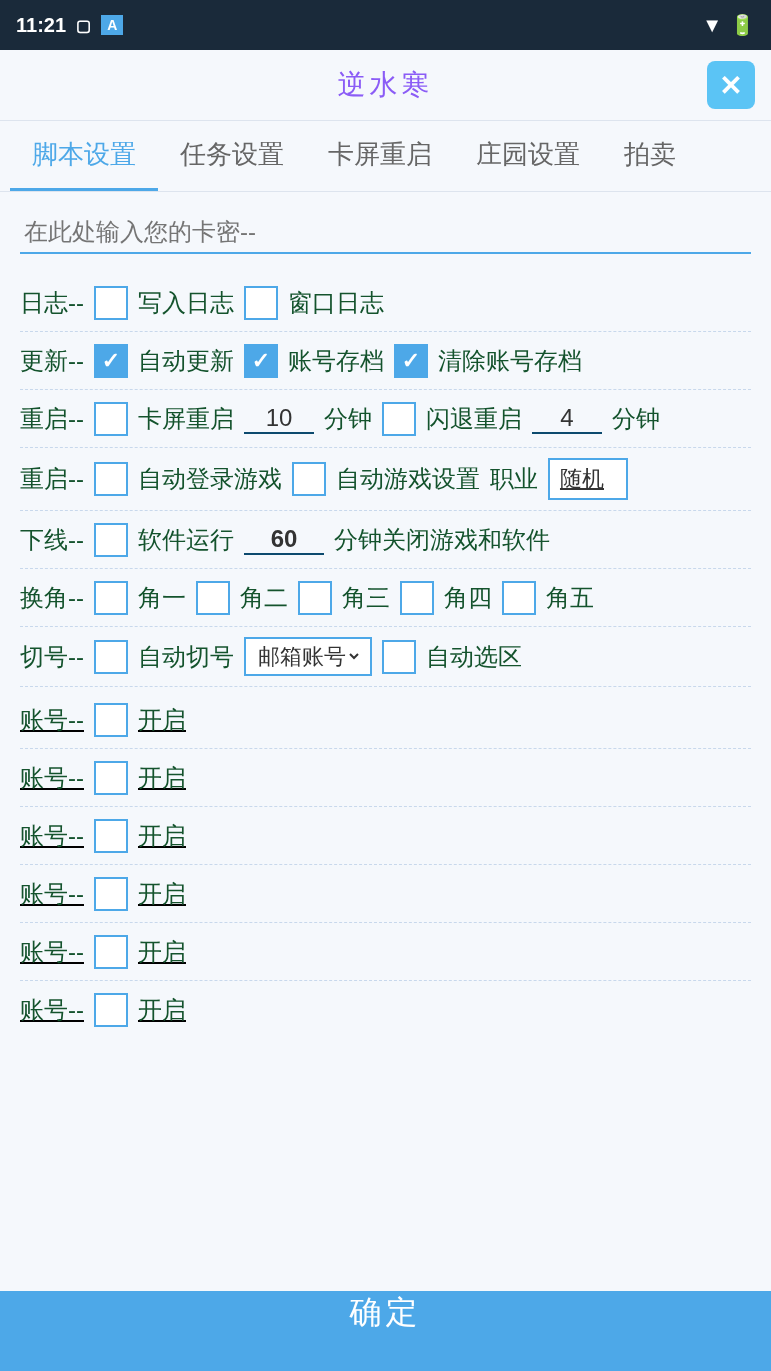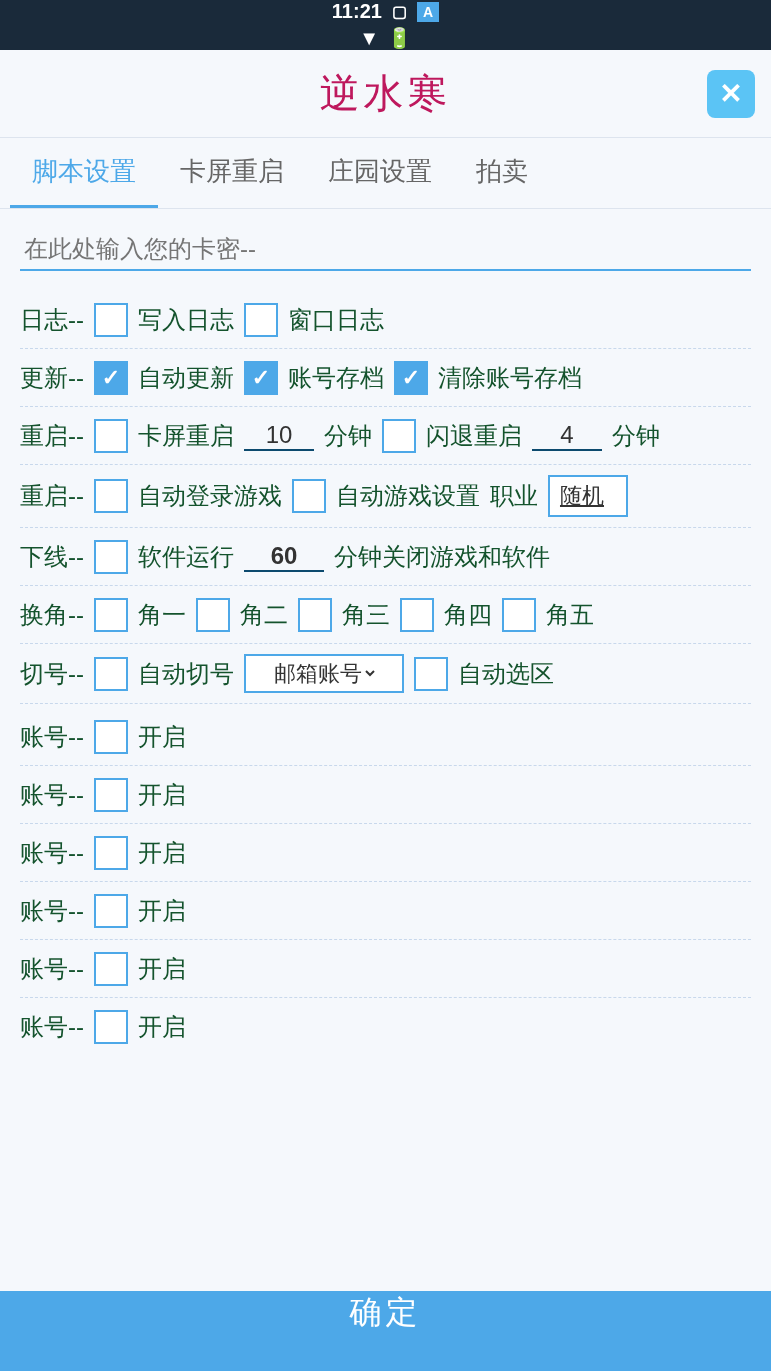--- a/index.html
+++ b/index.html
@@ -17,21 +17,20 @@
       width: 100%;
       height: 50px;
       background: #1a2a3a;
       display: flex;
       align-items: center;
       justify-content: space-between;
       padding: 0 16px;
       color: white;
       font-size: 20px;
       font-weight: bold;
-      flex-direction: column;
     }
     .status-bar-left { display: flex; align-items: center; gap: 10px; }
     .status-bar-right { display: flex; align-items: center; gap: 8px; }
 
     
     .dialog {
       width: 771px;
       background: #f5f8fc;
       position: absolute;
       top: 50px;
@@ -46,22 +45,22 @@
     .title-bar {
       display: flex;
       align-items: center;
       justify-content: center;
       padding: 16px 20px;
       background: #f5f8fc;
       border-bottom: 1px solid #dde4ee;
       position: relative;
     }
     .title-text {
-      font-size: 40px;
-      color: #be185d;
+      font-size: 28px;
+      color: #8b5cf6;
       letter-spacing: 4px;
     }
     .close-btn {
       position: absolute;
       right: 16px;
       top: 50%;
       transform: translateY(-50%);
       width: 48px;
       height: 48px;
       background: #5bc4f5;
@@ -173,21 +172,21 @@
       color: #333;
       text-align: center;
       outline: none;
     }
 
     
     .dropdown {
       border: 2px solid #4da8e8;
       background: white;
       font-size: 22px;
-      padding: 4px 24px;
+      padding: 4px 8px;
       color: #333;
       cursor: pointer;
       display: flex;
       align-items: center;
       gap: 6px;
     }
     .dropdown select {
       border: none;
       background: transparent;
       font-size: 22px;
@@ -218,20 +217,21 @@
       align-items: flex-start;
       justify-content: center;
       cursor: pointer;
       margin-top: auto;
       flex-shrink: 0;
     }
 
     
     .accounts-area {
       margin-top: 4px;
+      text-decoration: underline;
     }
   </style>
 </head>
 <body>
 
 <div class="status-bar">
   <div class="status-bar-left">
     <span>11:21</span>
     <span style="font-size:16px;">▢</span>
     <span style="background:#4da8e8;color:white;padding:2px 6px;font-size:14px;font-weight:bold;">A</span>
@@ -244,20 +244,21 @@
 
 <div class="dialog">
 
   <div class="title-bar">
     <span class="title-text">逆水寒</span>
     <div class="close-btn">✕</div>
   </div>
 
   <div class="tabs">
     <div class="tab active">脚本设置</div>
+    <div class="tab">任务设置</div>
     <div class="tab">卡屏重启</div>
     <div class="tab">庄园设置</div>
     <div class="tab">拍卖</div>
   </div>
 
   <div class="content">
 
     <div class="input-row">
       <input class="card-input" type="text" value="" placeholder="在此处输入您的卡密--" style="">
     </div>

